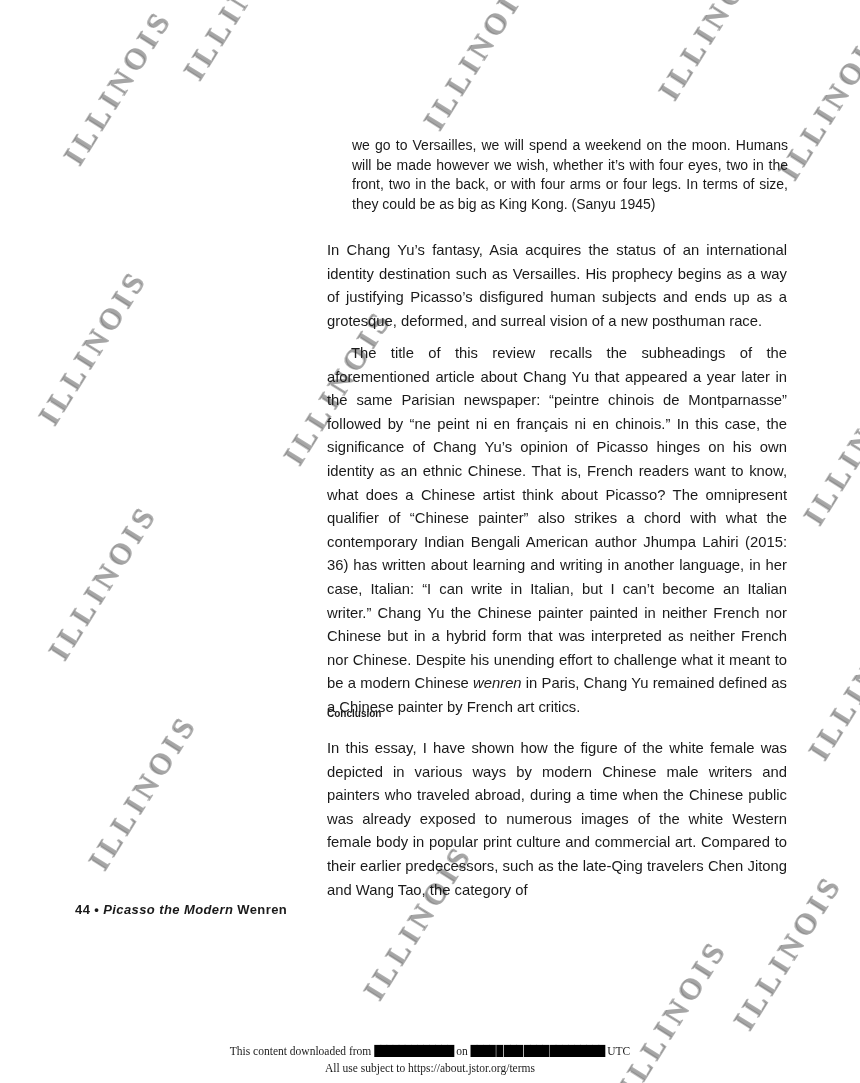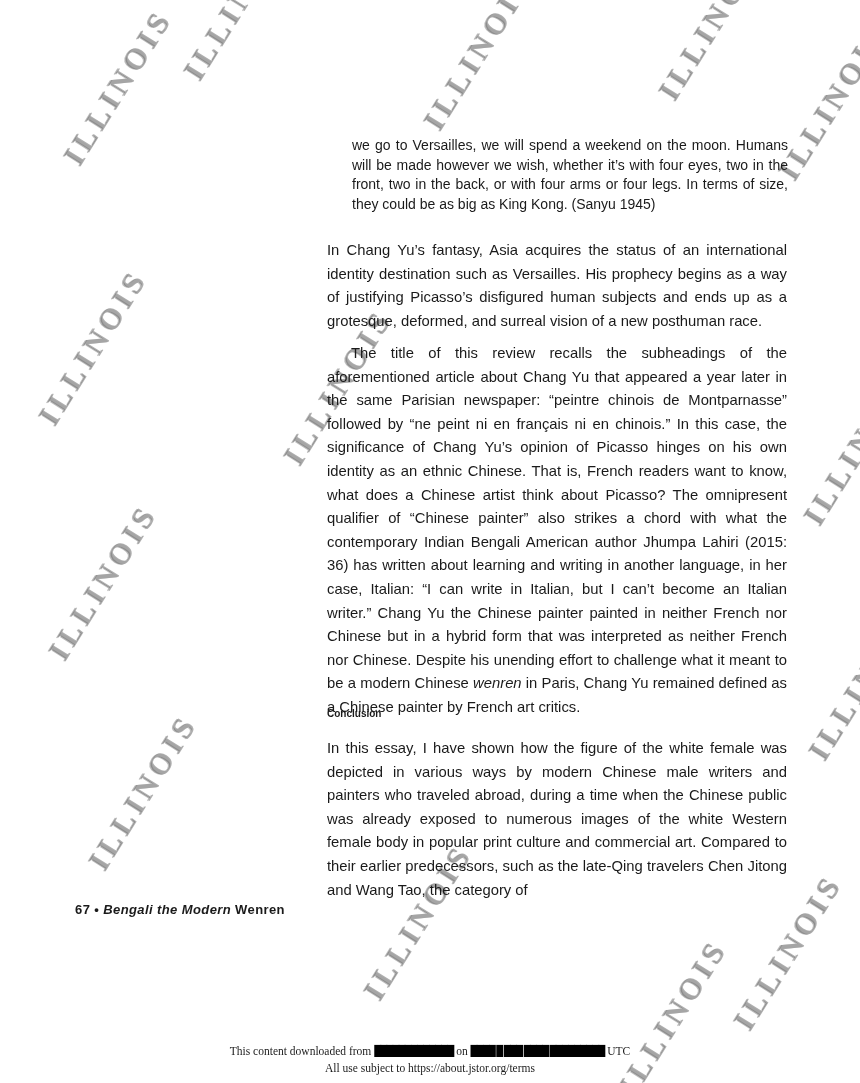--- a/index.html
+++ b/index.html
@@ -74,18 +74,18 @@
   <div class="quote">we go to Versailles, we will spend a weekend on the moon. Humans will be made however we wish, whether it’s with four eyes, two in the front, two in the back, or with four arms or four legs. In terms of size, they could be as big as King Kong. (Sanyu 1945)</div>
 
   <div class="para p1">In Chang Yu’s fantasy, Asia acquires the status of an international identity destination such as Versailles. His prophecy begins as a way of justifying Picasso’s disfigured human subjects and ends up as a grotesque, deformed, and surreal vision of a new posthuman race.</div>
 
   <div class="para p2"><span>The title of this review recalls the subheadings of the aforementioned article about Chang Yu that appeared a year later in the same Parisian newspaper: “peintre chinois de Montparnasse” followed by “ne peint ni en français ni en chinois.” In this case, the significance of Chang Yu’s opinion of Picasso hinges on his own identity as an ethnic Chinese. That is, French readers want to know, what does a Chinese artist think about Picasso? The omnipresent qualifier of “Chinese painter” also strikes a chord with what the contemporary Indian Bengali American author Jhumpa Lahiri (2015: 36) has written about learning and writing in another language, in her case, Italian: “I can write in Italian, but I can’t become an Italian writer.” Chang Yu the Chinese painter painted in neither French nor Chinese but in a hybrid form that was interpreted as neither French nor Chinese. Despite his unending effort to challenge what it meant to be a modern Chinese </span><span class="ital">wenren</span><span> in Paris, Chang Yu remained defined as a Chinese painter by French art critics.</span></div>
 
   <div class="heading">Conclusion</div>
 
   <div class="para p3">In this essay, I have shown how the figure of the white female was depicted in various ways by modern Chinese male writers and painters who traveled abroad, during a time when the Chinese public was already exposed to numerous images of the white Western female body in popular print culture and commercial art. Compared to their earlier predecessors, such as the late-Qing travelers Chen Jitong and Wang Tao, the category of</div>
 
-  <div class="footer-left"><span>67</span>&nbsp;<span>•</span>&nbsp;<span class="ital">Bengali the Modern</span>&nbsp;<span>Wenren</span></div>
+  <div class="footer-left"><span>44</span>&nbsp;<span>•</span>&nbsp;<span class="ital">Picasso the Modern</span>&nbsp;<span>Wenren</span></div>
 
   <div class="bottom-line bl2">All use subject to https://about.jstor.org/terms</div>
   <div class="bottom-line bl1"><span>This content downloaded from</span> <span class="redact">█████████████</span> <span>on</span> <span class="redact">████ █ ███ ████ █████████</span> <span>UTC</span></div>
 
 </div>
 
 </body></html>

